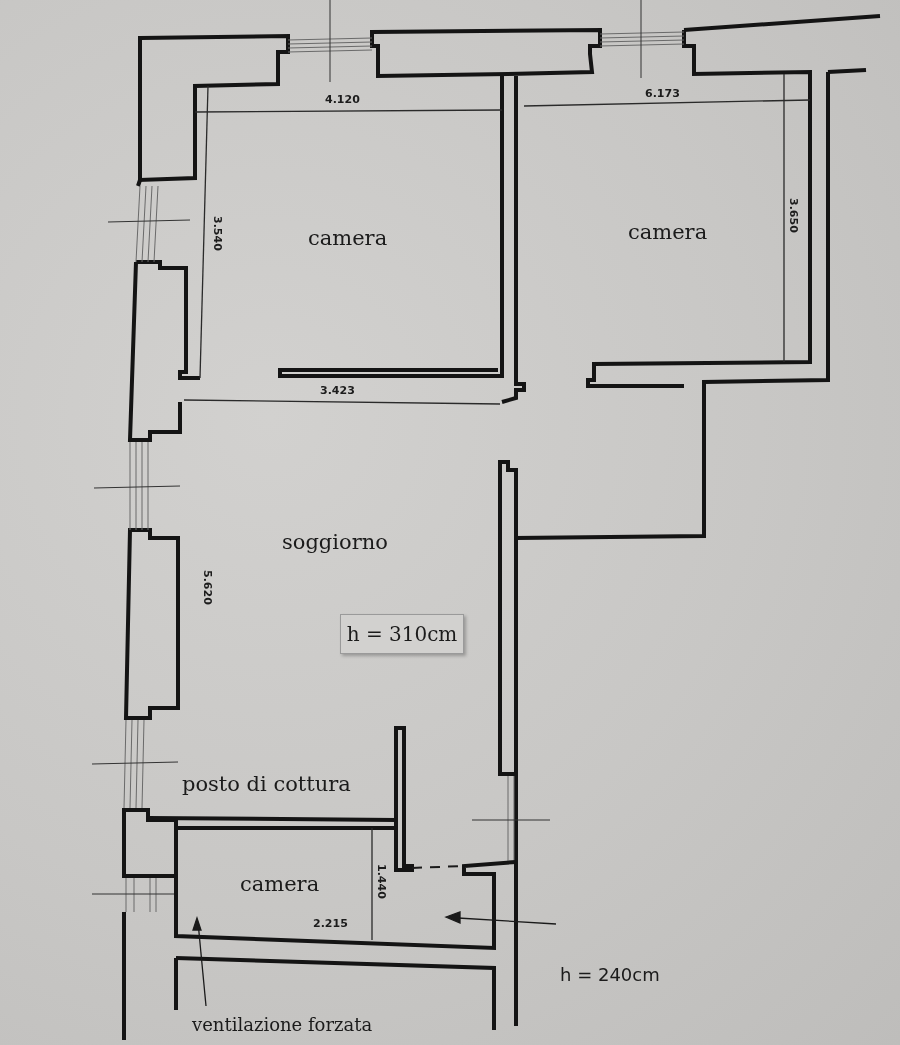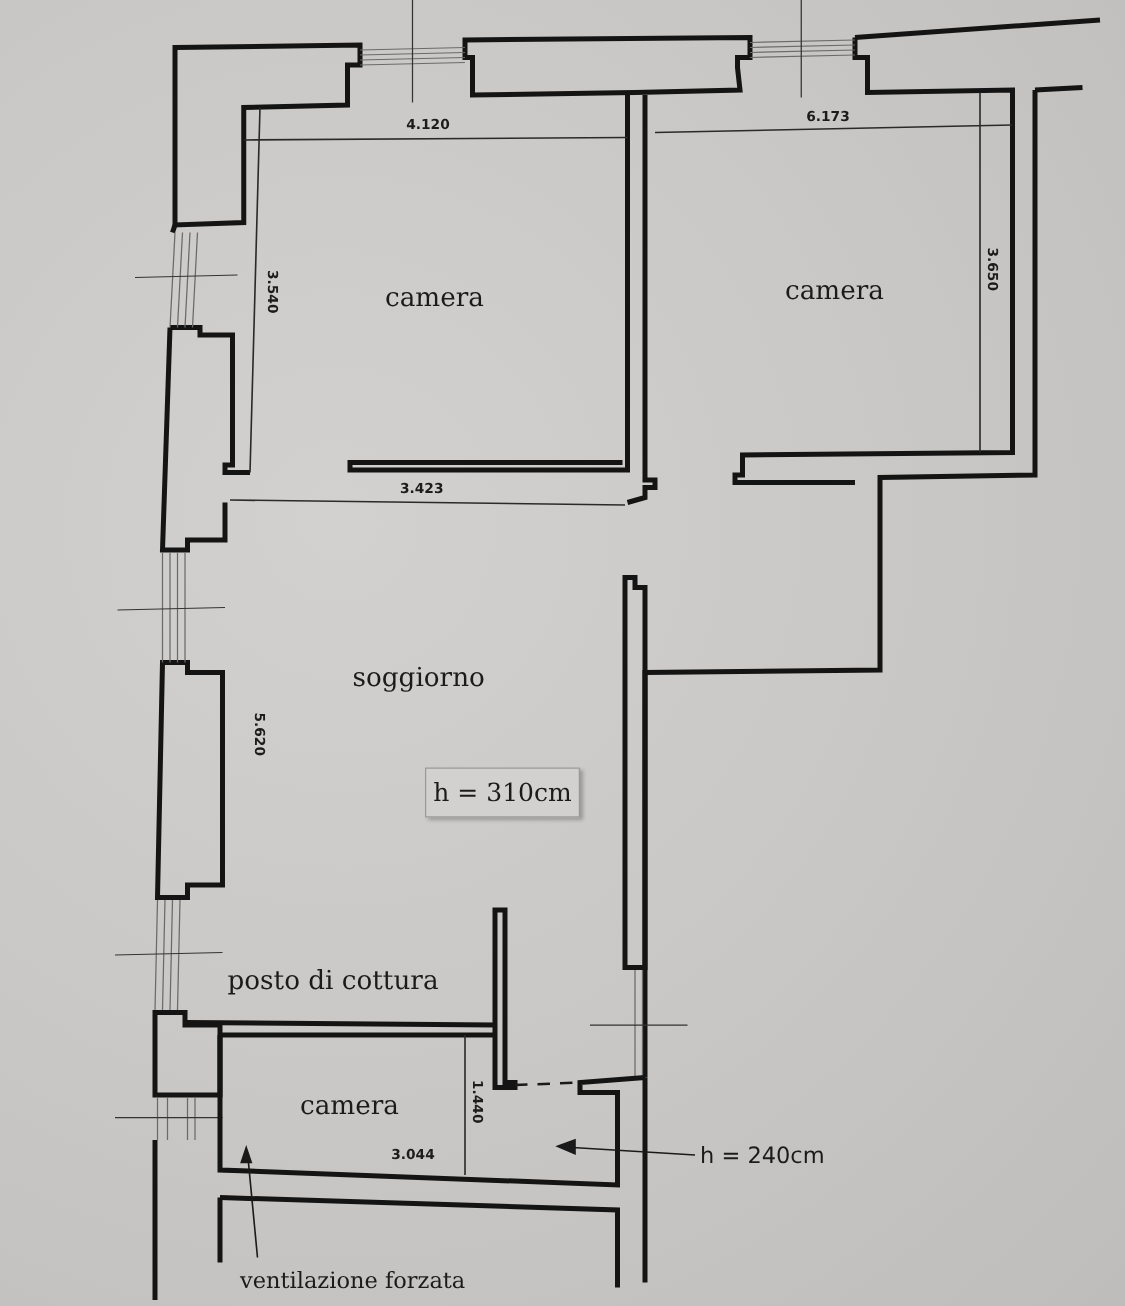--- a/index.html
+++ b/index.html
@@ -138,19 +138,19 @@
   <div class="lbl room" style="left:282px; top:530px;">soggiorno</div>
   <div class="lbl room" style="left:182px; top:772px;text-align:right;">posto di cottura</div>
   <div class="lbl room" style="left:240px; top:872px;">camera</div>
 
   <div class="lbl dim" style="left:325px; top:93px;">4.120</div>
   <div class="lbl dim vert" style="left:224px; top:216px;">3.540</div>
   <div class="lbl dim" style="left:645px; top:87px;">6.173</div>
   <div class="lbl dim vert" style="left:800px; top:198px;">3.650</div>
   <div class="lbl dim" style="left:320px; top:384px;">3.423</div>
   <div class="lbl dim vert" style="left:214px; top:570px;">5.620</div>
-  <div class="lbl dim" style="left:313px; top:917px;">3.044</div>
+  <div class="lbl dim" style="left:313px; top:917px;">2.215</div>
   <div class="lbl dim vert" style="left:388px; top:864px;">1.440</div>
 
   <div class="hbox">h = 310cm</div>
-  <div class="lbl h240" style="left:560px; top:914px;">h = 240cm</div>
+  <div class="lbl h240" style="left:560px; top:964px;">h = 240cm</div>
   <div class="lbl note" style="left:192px; top:1014px;">ventilazione forzata</div>
 </div>
 
 </body></html>

